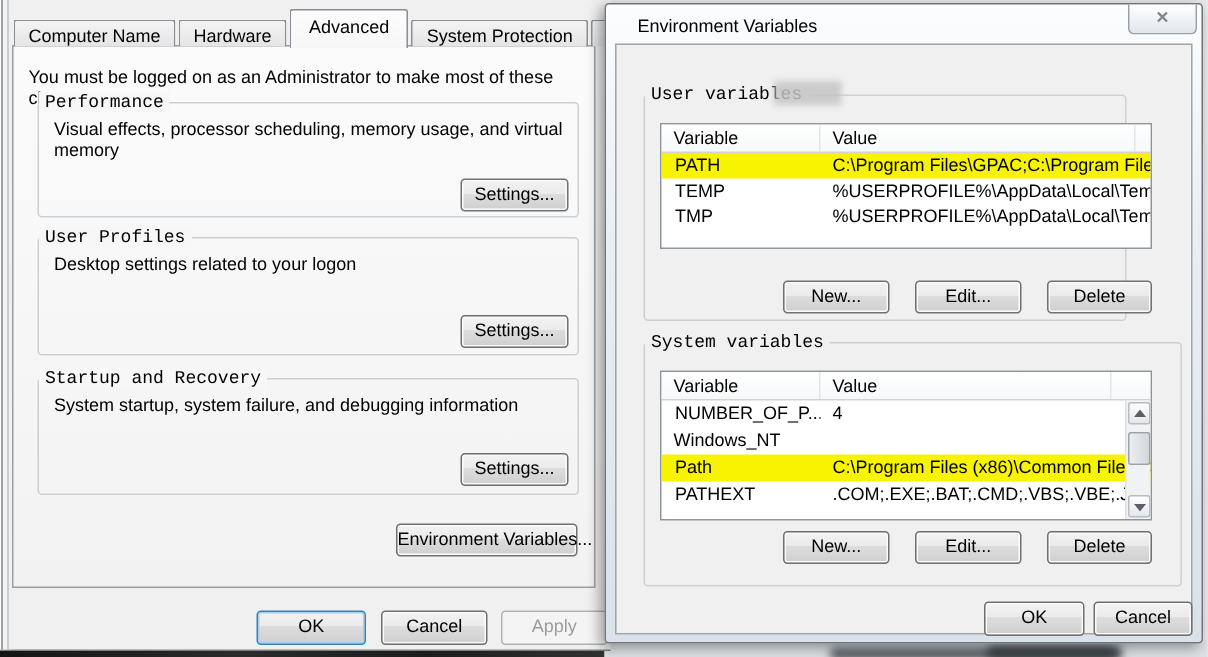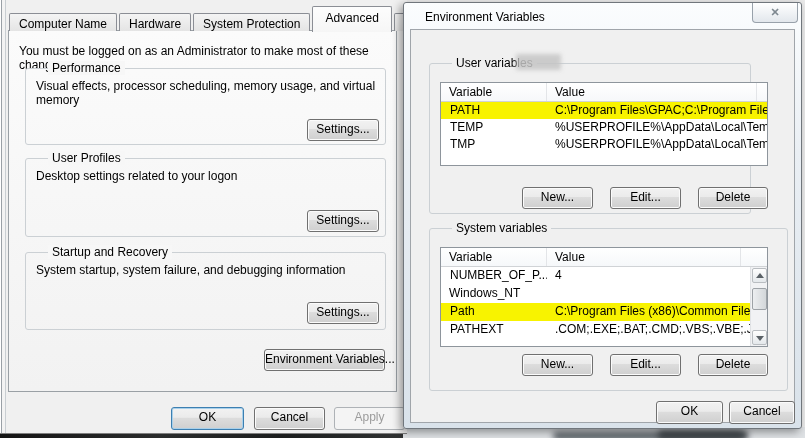--- a/index.html
+++ b/index.html
@@ -27,21 +27,21 @@
          background:linear-gradient(#f4f4f4,#e4e4e4); border:1px solid #8b8e95; border-bottom:none;
          border-radius:2px 2px 0 0; white-space:nowrap; cursor:default; }
   .tab.active { height:26px; line-height:23px; padding:0 12px; margin-bottom:-1px;
                 background:linear-gradient(#fdfdfd,#f6f6f6); position:relative; z-index:6; }
 
   .tab-page { position:absolute; left:8px; top:30px; width:389px; height:362px;
               border:1px solid #9aa0a5; background:linear-gradient(#fbfbfb,#f2f2f2); }
   .admin-note { position:absolute; left:10px; top:13px; width:376px; }
 
   .groupbox { position:absolute; border:1px solid #cbd0d4; border-radius:3px; }
-  .gb-label { position:absolute; top:-8px; left:22px; padding:0 4px; background:#f7f7f7; white-space:nowrap; }
+  .gb-label { position:absolute; top:-8px; left:0; padding:0 4px; background:#f7f7f7; white-space:nowrap;font-family:Liberation Mono, monospace; }
   .gb-desc { position:absolute; left:10px; top:10px; width:340px; }
 
   .g-perf { left:16px; top:37px; width:361px; height:77px; }
   .g-prof { left:16px; top:127px; width:361px; height:79px; }
   .g-start { left:16px; top:221px; width:361px; height:78px; }
 
   
   .btn { position:absolute; height:22px; line-height:19px; text-align:center;
          border:1px solid #707070; border-radius:3px; color:#000; cursor:default;
          background:linear-gradient(#f2f2f2 0%,#ebebeb 45%,#dddddd 46%,#cfcfcf 100%);
@@ -124,22 +124,22 @@
   <div class="blob b1"></div>
   <div class="blob b2"></div>
 </div>
 
 <div class="sys-dialog">
   <div class="win-edge"></div>
 
   <div class="tabs">
     <div class="tab">Computer Name</div>
     <div class="tab">Hardware</div>
+    <div class="tab active">Advanced</div>
     <div class="tab">System Protection</div>
-    <div class="tab active">Advanced</div>
     <div class="tab">Remote</div>
   </div>
 
   <div class="tab-page">
     <div class="admin-note">You must be logged on as an Administrator to make most of these changes.</div>
 
     <div class="groupbox g-perf">
       <div class="gb-label">Performance</div>
       <div class="gb-desc">Visual effects, processor scheduling, memory usage, and virtual memory</div>
       <div class="btn set1">Settings...</div>

